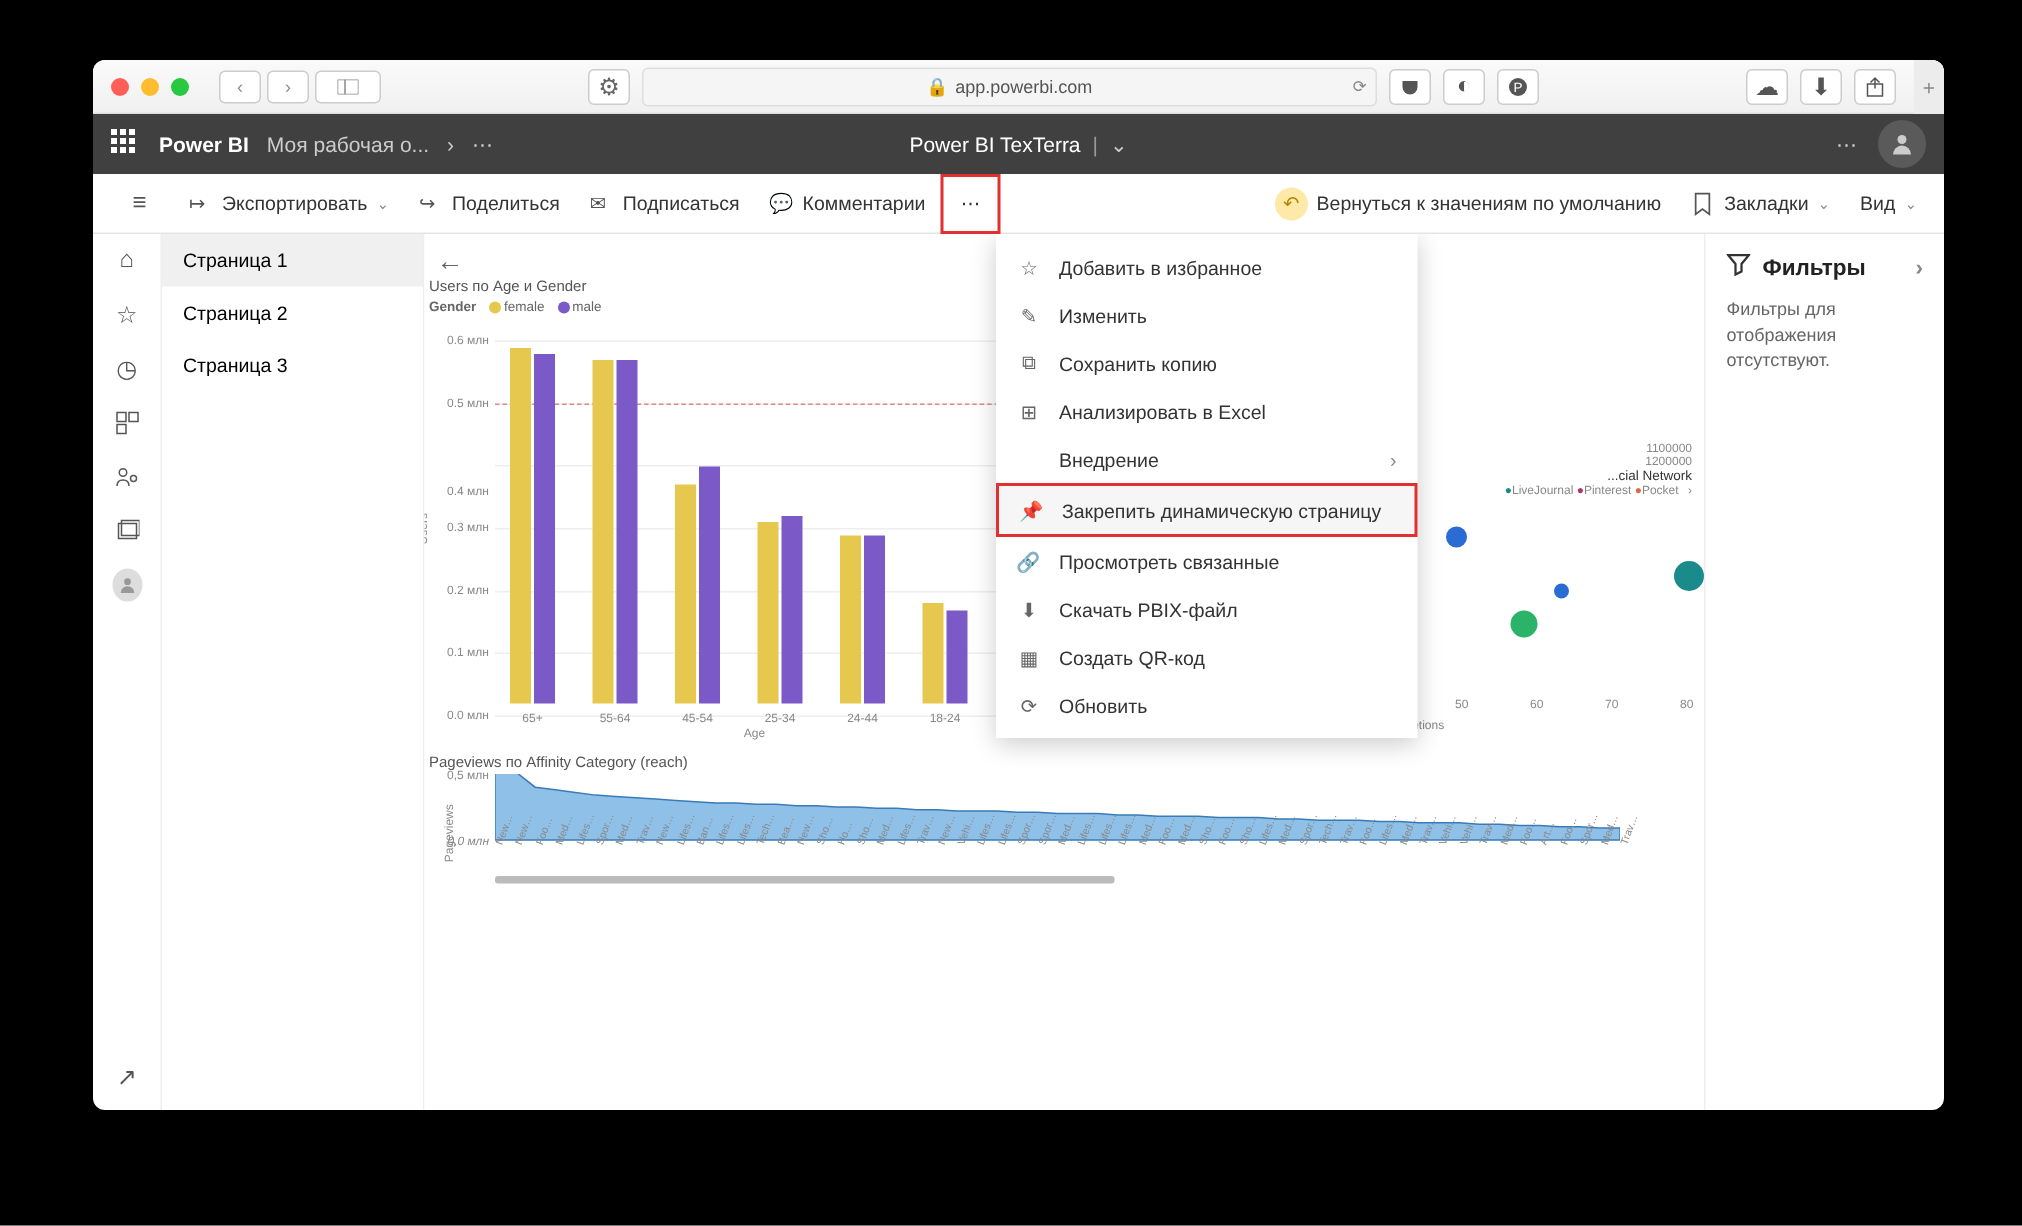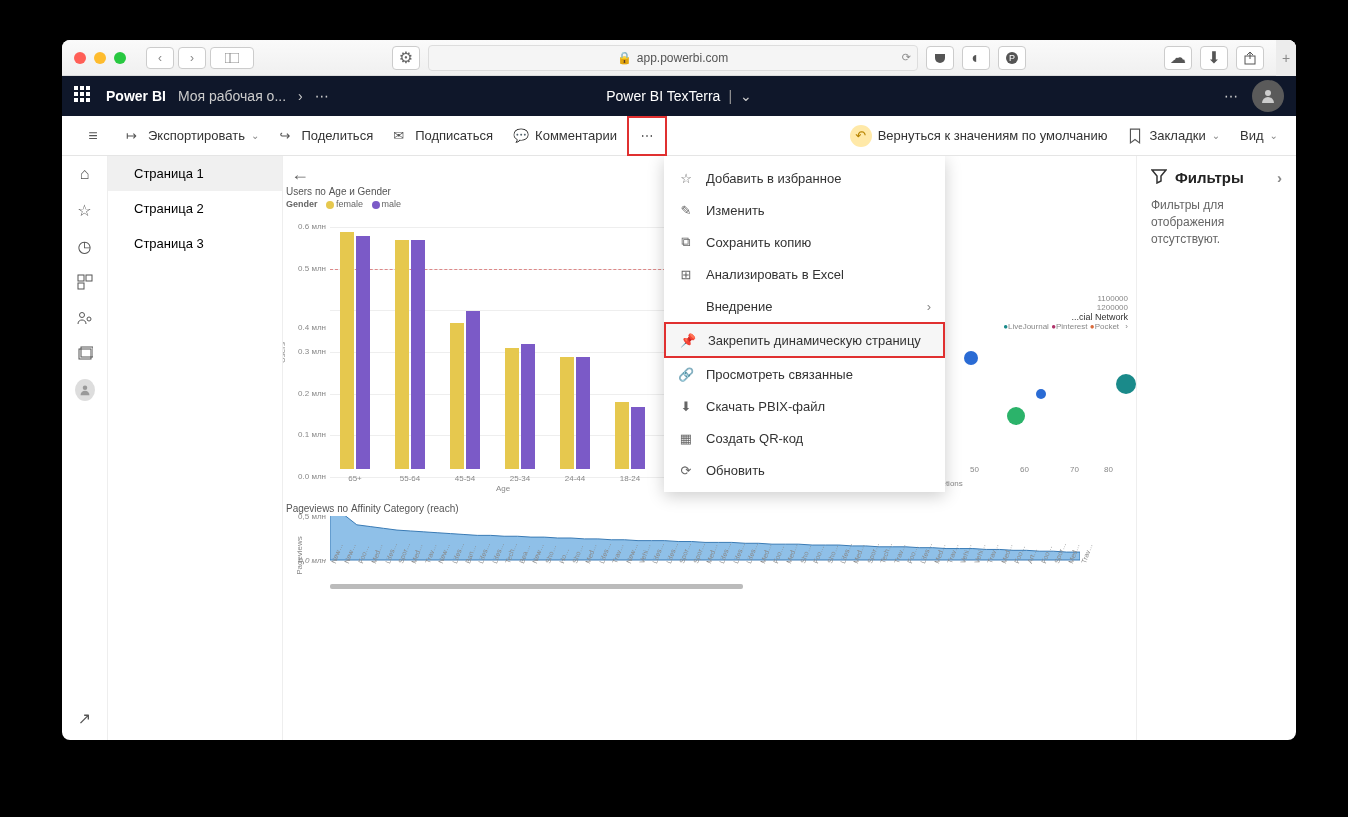--- a/index.html
+++ b/index.html
@@ -11,21 +11,21 @@
 .red{background:#ff5f57}.yellow{background:#febc2e}.green{background:#28c840}
 .nav-btns{display:flex;gap:4px;margin-left:12px}
 .nav-btn{width:28px;height:22px;border:1px solid #ccc;border-radius:4px;background:#fff;display:flex;align-items:center;justify-content:center;font-size:12px;color:#888}
 .nav-btn.dbl{width:44px}
 .tbspacer{flex:1}
 .gear-btn{width:28px;height:24px;border:1px solid #ccc;border-radius:4px;background:#fff;display:flex;align-items:center;justify-content:center;color:#666}
 .addr{width:490px;height:26px;background:#f5f5f5;border:1px solid #ddd;border-radius:4px;display:flex;align-items:center;justify-content:center;font-size:12px;color:#555;gap:4px;position:relative}
 .addr .rel{position:absolute;right:6px;color:#888;font-size:11px}
 .tbicon{width:28px;height:24px;border:1px solid #ccc;border-radius:4px;background:#fff;display:flex;align-items:center;justify-content:center;color:#555}
 .plus-tab{width:20px;height:36px;background:#ececec;display:flex;align-items:center;justify-content:center;color:#888;font-size:14px;margin-right:-12px;margin-left:4px}
-.appbar{height:40px;background:#0f172a;color:#fff;display:flex;align-items:center;padding:0 12px;gap:12px;font-size:14px}
+.appbar{height:40px;background:#404040;color:#fff;display:flex;align-items:center;padding:0 12px;gap:12px;font-size:14px}
 .bento{width:20px;height:20px;display:grid;grid-template:repeat(3,4px)/repeat(3,4px);gap:2px}
 .bento span{background:#fff}
 .brand{font-weight:600}
 .crumb{color:#ccc;max-width:110px;overflow:hidden;text-overflow:ellipsis;white-space:nowrap}
 .appbar .chev{color:#ccc}
 .appbar .dots{color:#ccc}
 .appbar-center{position:absolute;left:50%;transform:translateX(-50%);display:flex;align-items:center;gap:8px}
 .appbar-right{margin-left:auto;display:flex;align-items:center;gap:14px}
 .avatar-c{width:32px;height:32px;border-radius:50%;background:#5a5a5a;display:flex;align-items:center;justify-content:center;color:#ccc}
 .cmdbar{height:40px;border-bottom:1px solid #e5e5e5;display:flex;align-items:center;padding:0 8px;font-size:13px;color:#333}
@@ -33,21 +33,21 @@
 .cmd svg,.cmd .ic{width:16px;height:16px;color:#555}
 .cmd-more{border:2px solid #e03030;width:40px;justify-content:center}
 .cmd-spacer{flex:1}
 .undo-ic{width:22px;height:22px;border-radius:50%;background:#ffe9a8;display:flex;align-items:center;justify-content:center;color:#b88400}
 .body{flex:1;display:flex;overflow:hidden;position:relative}
 .iconrail{width:46px;border-right:1px solid #eee;display:flex;flex-direction:column;align-items:center;padding-top:8px;gap:16px;color:#555}
 .iconrail .ri{width:20px;height:20px;display:flex;align-items:center;justify-content:center;cursor:pointer;font-size:16px}
 .iconrail .spacer{flex:1}
 .expand-ic{margin-bottom:12px}
 .pages{width:175px;border-right:1px solid #eee}
-.page-item{padding:10px 26px;font-size:13px;cursor:pointer}
+.page-item{padding:10px 14px;font-size:13px;cursor:pointer}
 .page-item.active{background:#f0f0f0}
 .canvas{flex:1;position:relative;background:#fff;overflow:hidden}
 .back-arr{position:absolute;left:8px;top:8px;font-size:18px;color:#666;cursor:pointer}
 .chart1{position:absolute;left:3px;top:30px;width:390px;height:320px}
 .c-title{font-size:10px;color:#555;margin-bottom:2px}
 .legend-row{font-size:9px;color:#666;margin-bottom:4px}
 .lg-sw{display:inline-block;width:8px;height:8px;border-radius:50%;margin:0 2px 0 6px;vertical-align:middle}
 .sw-f{background:#e6c84e}.sw-m{background:#7b5ac7}
 .bars-area{position:relative;height:270px;margin-left:44px}
 .y-tick{position:absolute;left:-44px;font-size:8px;color:#888;width:40px;text-align:right}
@@ -311,21 +311,21 @@
           </div>
         <div id="scatter-x" style="position:relative;height:14px">
             <span style="position: absolute; font-size: 8px; color: rgb(136, 136, 136); left: -6px;">0</span>
             <span style="position: absolute; font-size: 8px; color: rgb(136, 136, 136); left: 44px;">10</span>
             <span style="position: absolute; font-size: 8px; color: rgb(136, 136, 136); left: 94px;">20</span>
             <span style="position: absolute; font-size: 8px; color: rgb(136, 136, 136); left: 144px;">30</span>
             <span style="position: absolute; font-size: 8px; color: rgb(136, 136, 136); left: 194px;">40</span>
             <span style="position: absolute; font-size: 8px; color: rgb(136, 136, 136); left: 244px;">50</span>
             <span style="position: absolute; font-size: 8px; color: rgb(136, 136, 136); left: 294px;">60</span>
             <span style="position: absolute; font-size: 8px; color: rgb(136, 136, 136); left: 344px;">70</span>
-            <span style="position: absolute; font-size: 8px; color: rgb(136, 136, 136); left: 378px;">80</span>
+            <span style="position: absolute; font-size: 8px; color: rgb(136, 136, 136); left: 394px;">80</span>
           </div>
         <div style="text-align:center">Goal Completions</div>
       </div>
 
       <div class="chart3">
         <div class="c-title">Pageviews по Affinity Category (reach)</div>
         <div class="ac-area" id="area-wrap">
           <span class="ax-y" style="left:-50px">Pageviews</span>
         <span class="y-tick" style="left: -44px; top: -4px;">0,5 млн</span>
             <span class="y-tick" style="left: -44px; top: 40px; font-style: italic;">0,0 млн</span>

